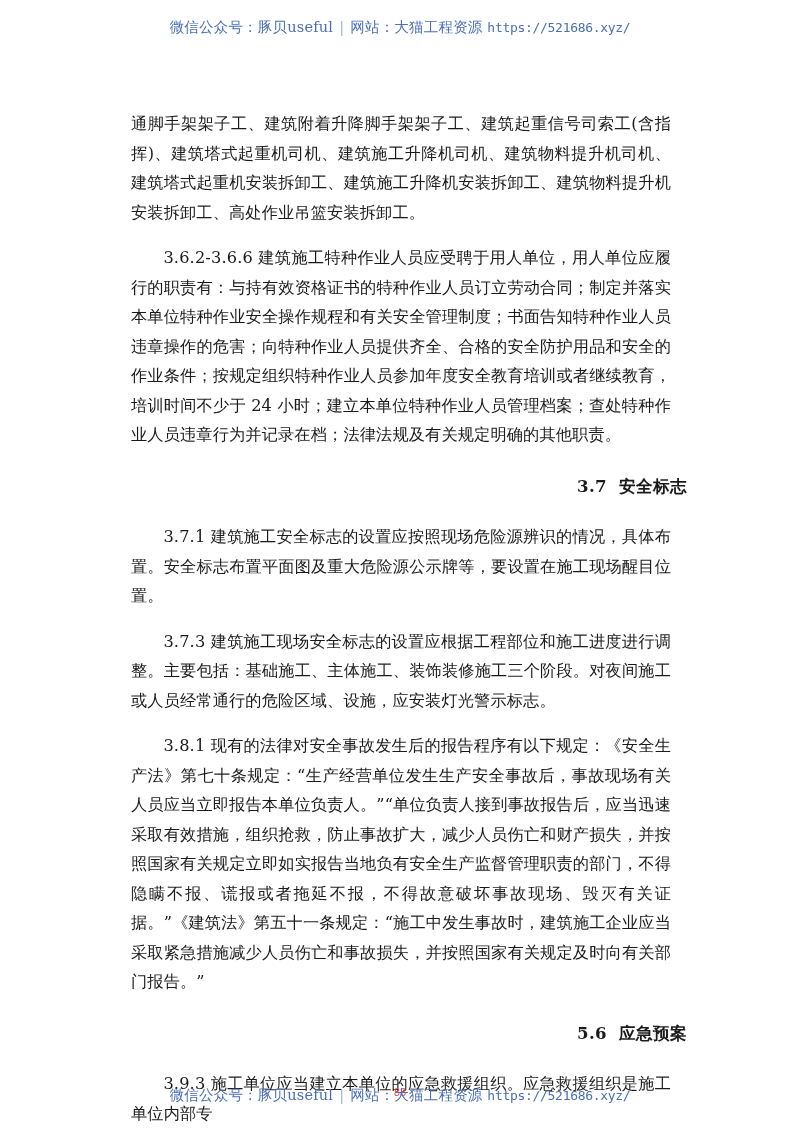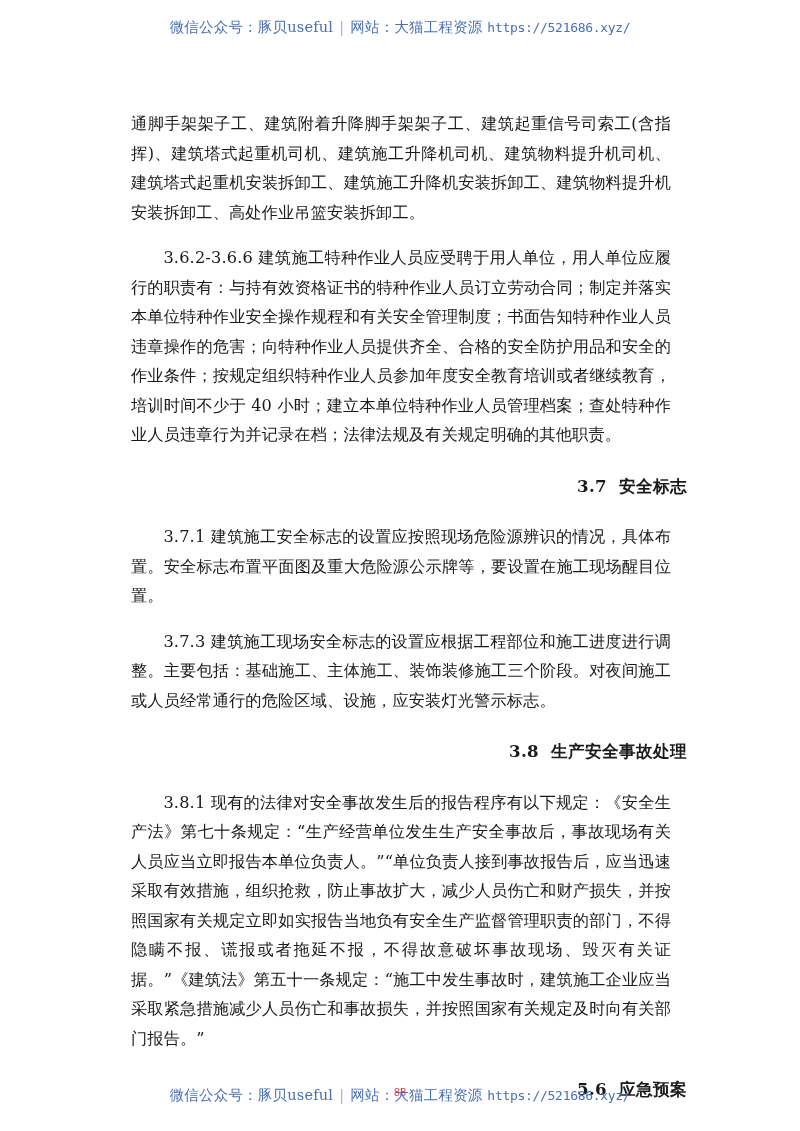--- a/index.html
+++ b/index.html
@@ -99,34 +99,31 @@
 
   <div class="watermark watermark-top">
     <span class="wm-seg">微信公众号：豚贝useful</span><span class="wm-sep">|</span><span class="wm-seg">网站：大猫工程资源</span>
     <span class="wm-url">https://521686.xyz/</span>
   </div>
 
   <div class="content">
 
     <p class="para noindent">通脚手架架子工、建筑附着升降脚手架架子工、建筑起重信号司索工(含指挥)、建筑塔式起重机司机、建筑施工升降机司机、建筑物料提升机司机、建筑塔式起重机安装拆卸工、建筑施工升降机安装拆卸工、建筑物料提升机安装拆卸工、高处作业吊篮安装拆卸工。</p>
 
-    <p class="para indent">3.6.2-3.6.6 建筑施工特种作业人员应受聘于用人单位，用人单位应履行的职责有：与持有效资格证书的特种作业人员订立劳动合同；制定并落实本单位特种作业安全操作规程和有关安全管理制度；书面告知特种作业人员违章操作的危害；向特种作业人员提供齐全、合格的安全防护用品和安全的作业条件；按规定组织特种作业人员参加年度安全教育培训或者继续教育，培训时间不少于 40 小时；建立本单位特种作业人员管理档案；查处特种作业人员违章行为并记录在档；法律法规及有关规定明确的其他职责。</p>
+    <p class="para indent">3.6.2-3.6.6 建筑施工特种作业人员应受聘于用人单位，用人单位应履行的职责有：与持有效资格证书的特种作业人员订立劳动合同；制定并落实本单位特种作业安全操作规程和有关安全管理制度；书面告知特种作业人员违章操作的危害；向特种作业人员提供齐全、合格的安全防护用品和安全的作业条件；按规定组织特种作业人员参加年度安全教育培训或者继续教育，培训时间不少于 24 小时；建立本单位特种作业人员管理档案；查处特种作业人员违章行为并记录在档；法律法规及有关规定明确的其他职责。</p>
 
     <h2 class="section-heading">
       <span class="num">3.7</span><span>安全标志</span>
     </h2>
 
     <p class="para indent">3.7.1 建筑施工安全标志的设置应按照现场危险源辨识的情况，具体布置。安全标志布置平面图及重大危险源公示牌等，要设置在施工现场醒目位置。</p>
 
 
     <p class="para indent">3.7.3 建筑施工现场安全标志的设置应根据工程部位和施工进度进行调整。主要包括：基础施工、主体施工、装饰装修施工三个阶段。对夜间施工或人员经常通行的危险区域、设施，应安装灯光警示标志。</p>
 
-    <h2 class="section-heading">
-      <span class="num">3.8</span><span>生产安全事故处理</span>
-    </h2>
 
     <p class="para indent">3.8.1 现有的法律对安全事故发生后的报告程序有以下规定：《安全生产法》第七十条规定：“生产经营单位发生生产安全事故后，事故现场有关人员应当立即报告本单位负责人。”“单位负责人接到事故报告后，应当迅速采取有效措施，组织抢救，防止事故扩大，减少人员伤亡和财产损失，并按照国家有关规定立即如实报告当地负有安全生产监督管理职责的部门，不得隐瞒不报、谎报或者拖延不报，不得故意破坏事故现场、毁灭有关证据。”《建筑法》第五十一条规定：“施工中发生事故时，建筑施工企业应当采取紧急措施减少人员伤亡和事故损失，并按照国家有关规定及时向有关部门报告。”</p>
 
 
     <h2 class="section-heading">
       <span class="num">5.6</span><span>应急预案</span>
     </h2>
 
     <p class="para indent">3.9.3 施工单位应当建立本单位的应急救援组织。应急救援组织是施工单位内部专</p>
 

